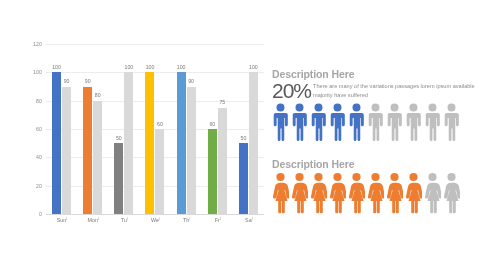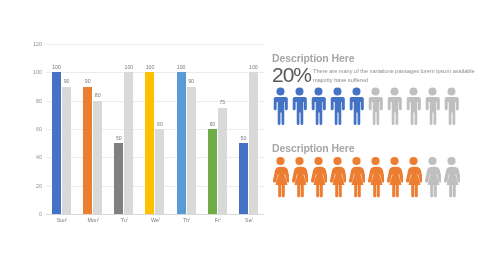--- a/index.html
+++ b/index.html
@@ -32,22 +32,22 @@
                  display:flex;justify-content:space-between;}
   .x-tick{flex:1 1 0;text-align:center;font-size:5.4px;color:#7a7a7a;}
   .tick-mark{position:absolute;top:0;width:1px;height:3px;background:#d9d9d9;}
 
   
   .info-block{position:absolute;left:272px;width:218px;}
   #info-block-1{top:52px;}
   #info-block-2{top:142px;}
 
   .desc-title{font-size:10.5px;font-weight:bold;color:#a6a6a6;
-              letter-spacing:-.1px;margin:0 0 1px 0;white-space:nowrap;}
-  .pct-row{display:flex;align-items:center;}
+              letter-spacing:-.1px;margin:16px 0 1px 0;white-space:nowrap;}
+  .pct-row{display:flex;align-items:flex-start;}
   .pct{font-size:21px;color:#595959;line-height:20px;letter-spacing:-1px;
        font-weight:400;flex:0 0 auto;}
   .body-text{font-size:5.6px;color:#8c8c8c;line-height:1.52;
              padding-left:2px;padding-top:1px;}
 
   .people{display:flex;align-items:flex-end;gap:2px;margin-top:2px;}
   .figure{width:17px;height:38px;flex:0 0 auto;}
   #info-block-2 .figure{height:42px;}
 
   .pct-bottom{font-size:21px;}

